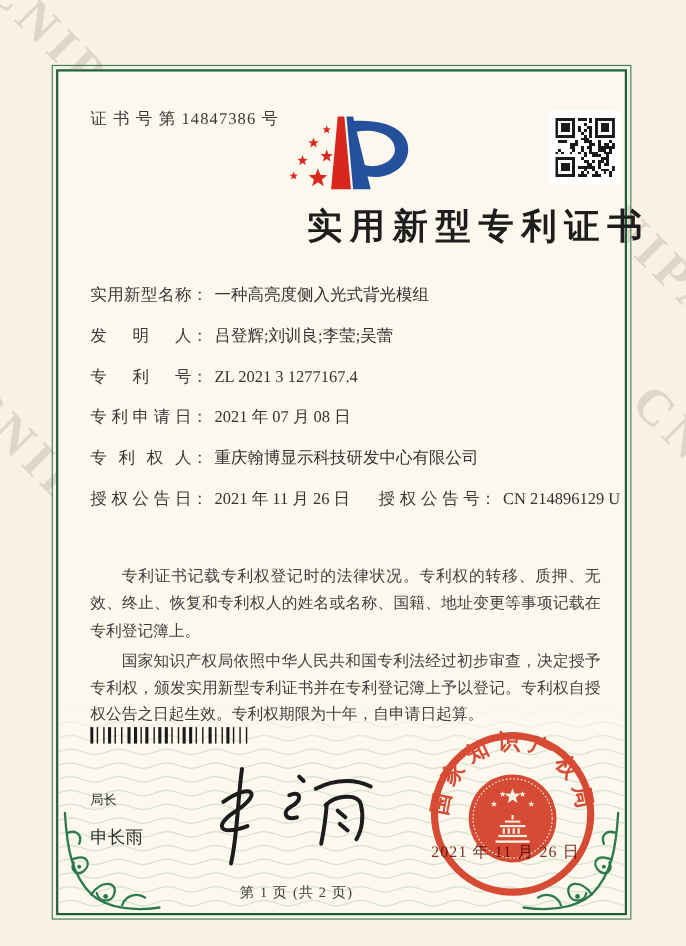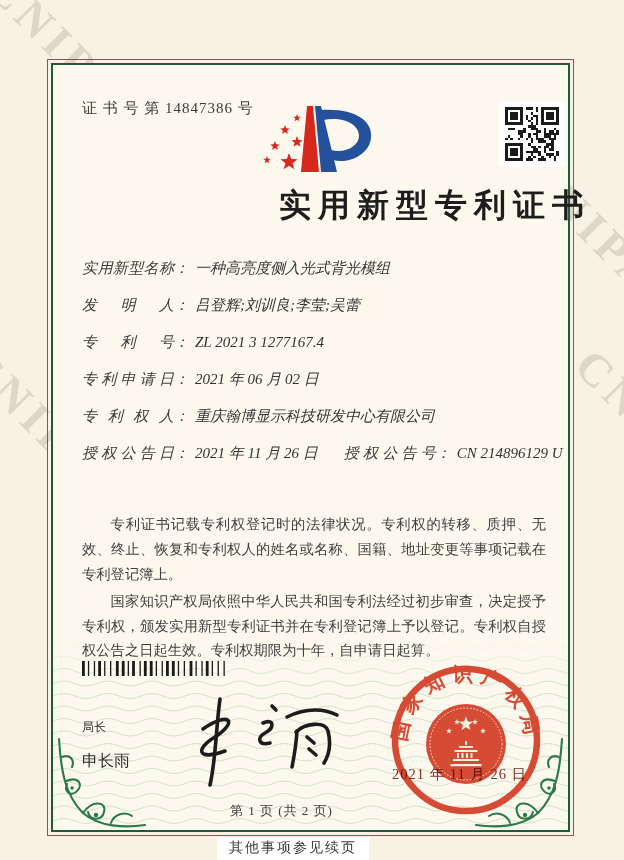--- a/index.html
+++ b/index.html
@@ -14,41 +14,41 @@
     -webkit-mask-image:linear-gradient(to bottom,transparent 0,black 45px);
     mask-image:linear-gradient(to bottom,transparent 0,black 45px);}
   .cert-no{position:absolute;left:82px;top:99px;font-size:15px;color:#3b3b3b;letter-spacing:1px;z-index:3;}
   .logo{position:absolute;left:245px;top:100px;width:150px;height:80px;z-index:3;}
   .qr-box{position:absolute;left:499px;top:101px;width:66px;height:66px;background:#ffffff;
     border-radius:2px;z-index:3;display:flex;align-items:center;justify-content:center;}
   .qr-box svg{width:54px;height:54px;}
   .title{position:absolute;left:0;top:184px;width:591px;text-align:right;font-size:32px;
     font-weight:bold;color:#1d1d1d;letter-spacing:7px;z-index:3;}
   .fields{position:absolute;left:82px;top:259px;width:465px;z-index:3;}
-  .field-row{height:37px;font-size:15px;color:#3a3a3a;white-space:nowrap;font-style:italic;}
+  .field-row{height:37px;font-size:15px;color:#3a3a3a;white-space:nowrap;}
   .flabel{display:inline-block;width:92px;text-align:justify;text-align-last:justify;color:#3a3a3a;}
   .fcolon{display:inline-block;margin-right:6px;color:#3a3a3a;}
   .fvalue{color:#333;}
   .grant-row{display:flex;gap:26px;}
   .body-text{position:absolute;left:82px;top:512px;width:464px;z-index:3;font-size:14.3px;
     line-height:1.74;color:#3f3f3f;text-align:justify;}
   .body-text p{margin:0 0 2px 0;text-indent:2em;}
   .barcode{position:absolute;left:82px;top:661px;z-index:3;}
   .sig-title{position:absolute;left:82px;top:719px;font-family:"Liberation Sans",sans-serif;
     font-size:12px;color:#2c2c2c;z-index:3;}
   .sig-name{position:absolute;left:82px;top:751px;font-family:Liberation Sans, sans-serif;
     font-size:16px;color:#2c2c2c;z-index:3;}
   .signature{position:absolute;left:175px;top:693px;width:185px;height:95px;z-index:3;}
   .seal{position:absolute;left:386px;top:660px;width:160px;height:160px;z-index:3;opacity:0.95;}
   .seal-date{position:absolute;left:392px;top:765px;width:175px;font-size:14.5px;letter-spacing:1px;
     color:#7d352a;z-index:4;mix-blend-mode:multiply;white-space:nowrap;}
   .flourish{position:absolute;width:95px;height:98px;z-index:3;}
   .flourish.bl{left:53px;top:733px;}
   .flourish.br{left:473px;top:733px;transform:scaleX(-1);}
-  .page-num{position:absolute;left:16px;top:802px;width:531px;text-align:center;font-size:13px;
+  .page-num{position:absolute;left:4px;top:802px;width:531px;text-align:center;font-size:13px;
     color:#3c3c3c;letter-spacing:1px;z-index:3;}
   .note{position:absolute;left:293px;top:837px;transform:translateX(-50%);background:#ffffff;
     padding:2px 12px 4px 12px;font-size:14px;color:#3a3a3a;letter-spacing:2px;z-index:3;white-space:nowrap;}
 </style>
 </head>
 <body>
 
 <div class="page">
 
   <div class="watermark" style="left:-30px;top:14px;">CNIPA</div>
@@ -225,21 +225,21 @@
     <div class="field-row">
       <span class="flabel">实用新型名称</span><span class="fcolon">：</span><span class="fvalue">一种高亮度侧入光式背光模组</span>
     </div>
     <div class="field-row">
       <span class="flabel">发明人</span><span class="fcolon">：</span><span class="fvalue">吕登辉;刘训良;李莹;吴蕾</span>
     </div>
     <div class="field-row">
       <span class="flabel">专利号</span><span class="fcolon">：</span><span class="fvalue">ZL 2021 3 1277167.4</span>
     </div>
     <div class="field-row">
-      <span class="flabel">专利申请日</span><span class="fcolon">：</span><span class="fvalue">2021 年 06 月 02 日</span>
+      <span class="flabel">专利申请日</span><span class="fcolon">：</span><span class="fvalue">2021 年 07 月 08 日</span>
     </div>
     <div class="field-row">
       <span class="flabel">专利权人</span><span class="fcolon">：</span><span class="fvalue">重庆翰博显示科技研发中心有限公司</span>
     </div>
     <div class="field-row grant-row">
       <span><span class="flabel">授权公告日</span><span class="fcolon">：</span><span class="fvalue">2021 年 11 月 26 日</span></span>
       <span><span class="flabel">授权公告号</span><span class="fcolon">：</span><span class="fvalue">CN 214896129 U</span></span>
     </div>
   </div>
 
@@ -340,15 +340,14 @@
       <path d="M30,80 C40,66 54,69 51,79 C49,88 37,88 35,79"></path>
       <path d="M13,48 C26,43 31,52 23,59 C16,64 11,57 14,51"></path>
       <path d="M9,24 C17,21 22,27 19,34"></path>
       <path d="M58,90 C61,81 72,78 79,83"></path>
       <circle cx="43" cy="82" r="2.2" fill="#2c7a4b" stroke="none"></circle>
       <circle cx="19" cy="55" r="1.8" fill="#2c7a4b" stroke="none"></circle>
     </g>
   </svg>
 
   <div class="page-num">第 1 页 (共 2 页)</div>
-  <div class="note">其他事项参见续页</div>
 
 </div>
 
 </body></html>

